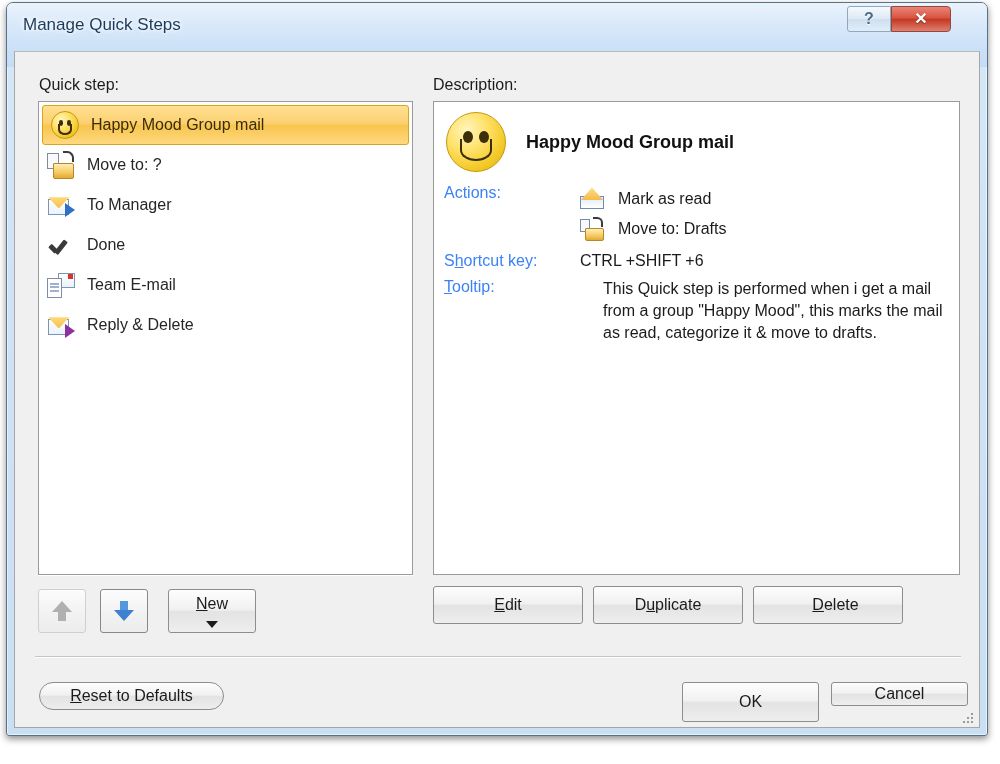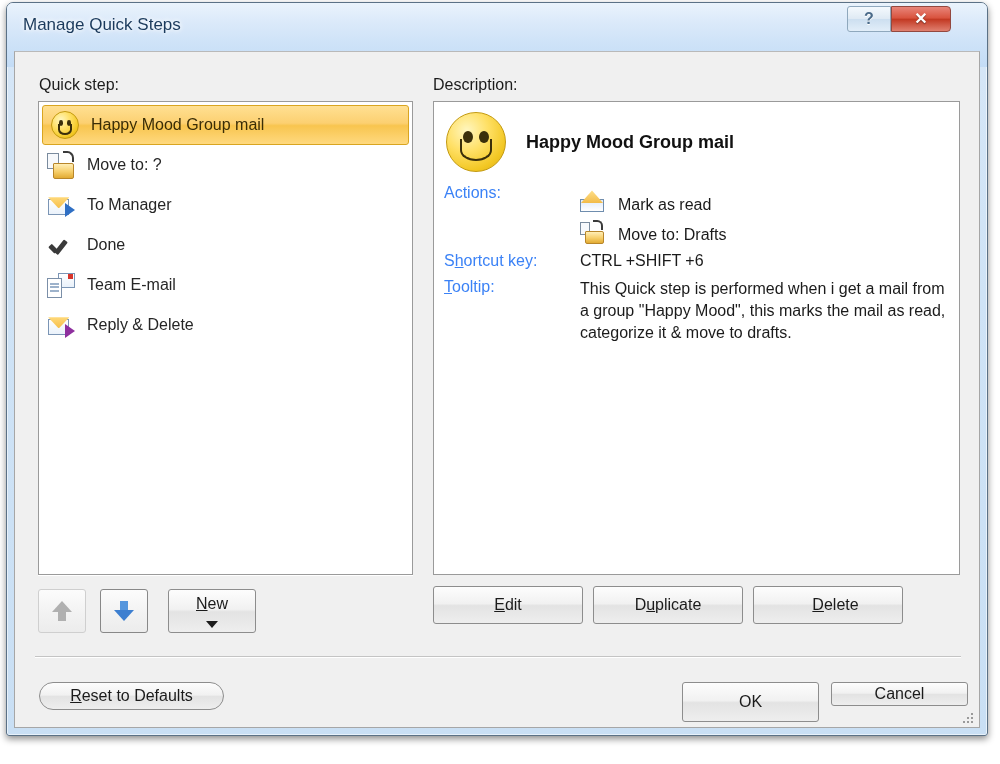--- a/index.html
+++ b/index.html
@@ -93,21 +93,21 @@
     overflow:hidden;
   }
   #desc-head{position:absolute;left:12px;top:10px;display:flex;align-items:center;}
   #desc-title{
     font-size:18px;font-weight:bold;color:#111;margin-left:20px;white-space:nowrap;
   }
   #desc-rows{position:absolute;left:10px;top:82px;right:8px;}
   .desc-row{display:flex;margin-bottom:2px;}
   .desc-key{width:136px;flex:0 0 136px;font-size:16px;color:#3b82f6;white-space:nowrap;}
   .desc-val{font-size:16px;color:#1b1b1b;}
-  .action-line{display:flex;align-items:flex-end;height:30px;}
+  .action-line{display:flex;align-items:center;height:30px;}
   .action-icon{width:24px;height:24px;flex:0 0 24px;margin-right:14px;position:relative;}
   .action-text{font-size:16px;color:#1b1b1b;white-space:nowrap;}
   #tooltip-text{max-width:372px;line-height:1.38;}
 
   
   .btn{
     position:absolute; box-sizing:border-box;
     background:linear-gradient(180deg,#fdfdfd 0%,#f1f1f1 46%,#e3e3e3 52%,#eeeeee 100%);
     border:1px solid #8d8d8d; border-radius:3px;
     font-size:16px; color:#1b1b1b;
@@ -353,21 +353,21 @@
               <span class="action-text">Move to: Drafts</span>
             </div>
           </div>
         </div>
 
         <div class="desc-row" style="margin-top:8px;">
           <div class="desc-key">S<u>h</u>ortcut key:</div>
           <div class="desc-val">CTRL +SHIFT +6</div>
         </div>
 
-        <div class="desc-row" style="margin-top:8px;">
+        <div class="desc-row" style="margin-top:8px;gap:23px;">
           <div class="desc-key"><u>T</u>ooltip:</div>
           <div class="desc-val" id="tooltip-text">This Quick step is performed when i get a mail from a group "Happy Mood", this marks the mail as read, categorize it &amp; move to drafts.</div>
         </div>
 
       </div>
     </div>
 
     <div class="btn" id="edit-button">
       <span><u>E</u>dit</span>
     </div>

